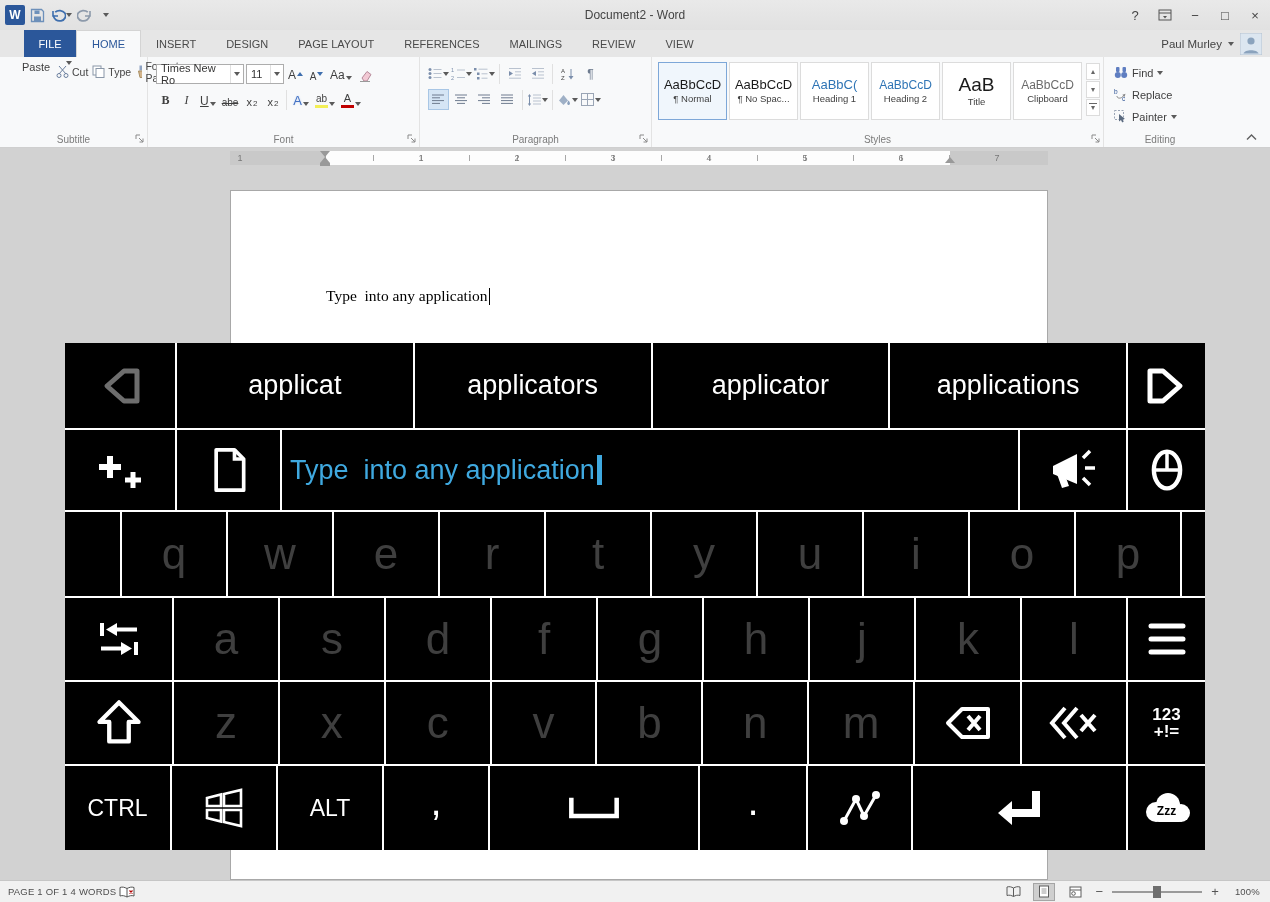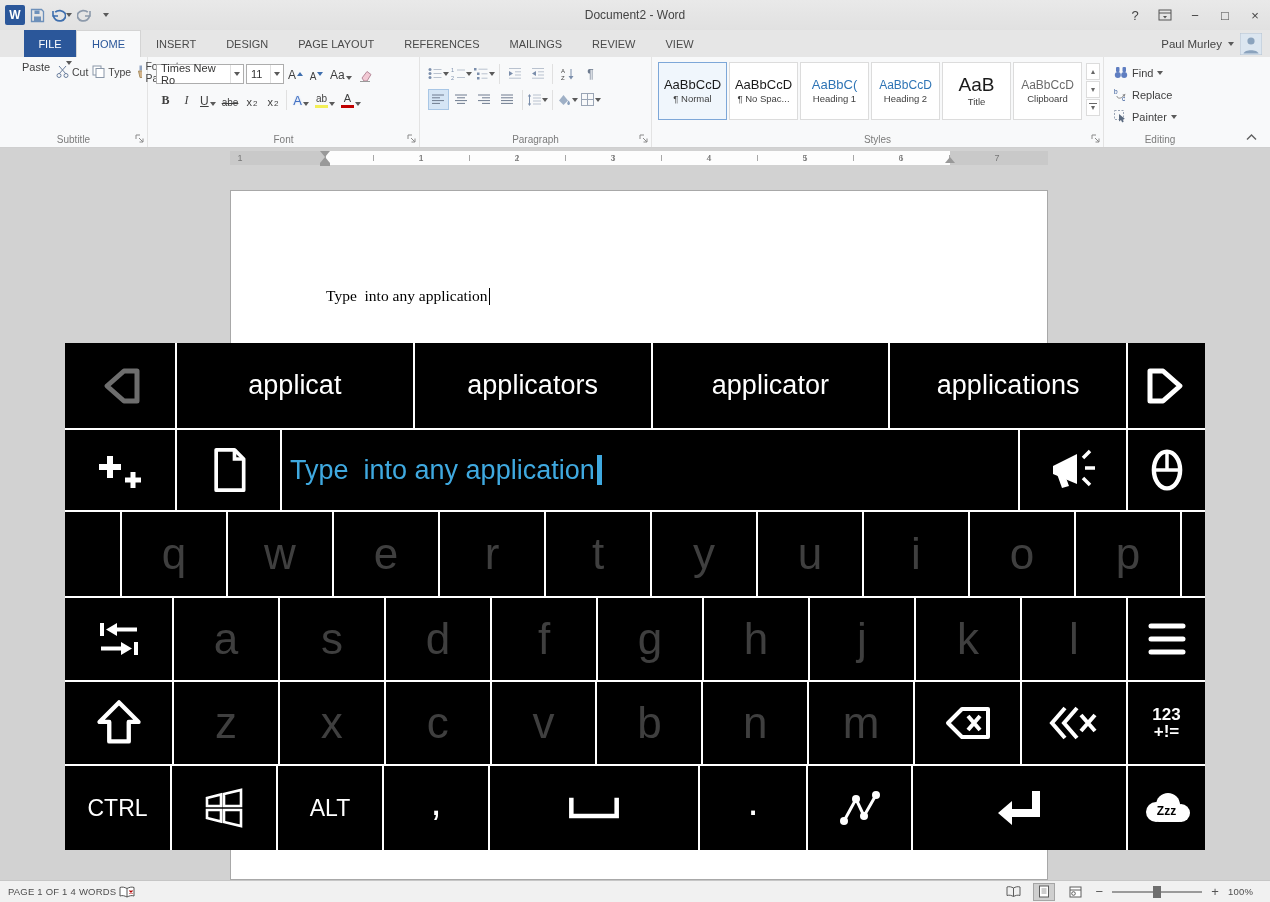--- a/index.html
+++ b/index.html
@@ -770,15 +770,15 @@
           <rect x="1" y="1" width="11" height="10" fill="#fff" stroke="#5c5c5c"></rect>
           <path d="M1 4h11" stroke="#5c5c5c"></path>
           <circle cx="4.5" cy="7.5" r="1.8" fill="none" stroke="#5c5c5c"></circle>
         </svg>
     </div>
     <span class="zsign">−</span>
     <div class="ztrack">
         <div class="zthumb"></div>
       </div>
     <span class="zsign">+</span>
-    <span style="width:32px;text-align:left">100%</span>
+    <span style="width:32px;text-align:right">100%</span>
   </div>
 </div>
 
 </body></html>

